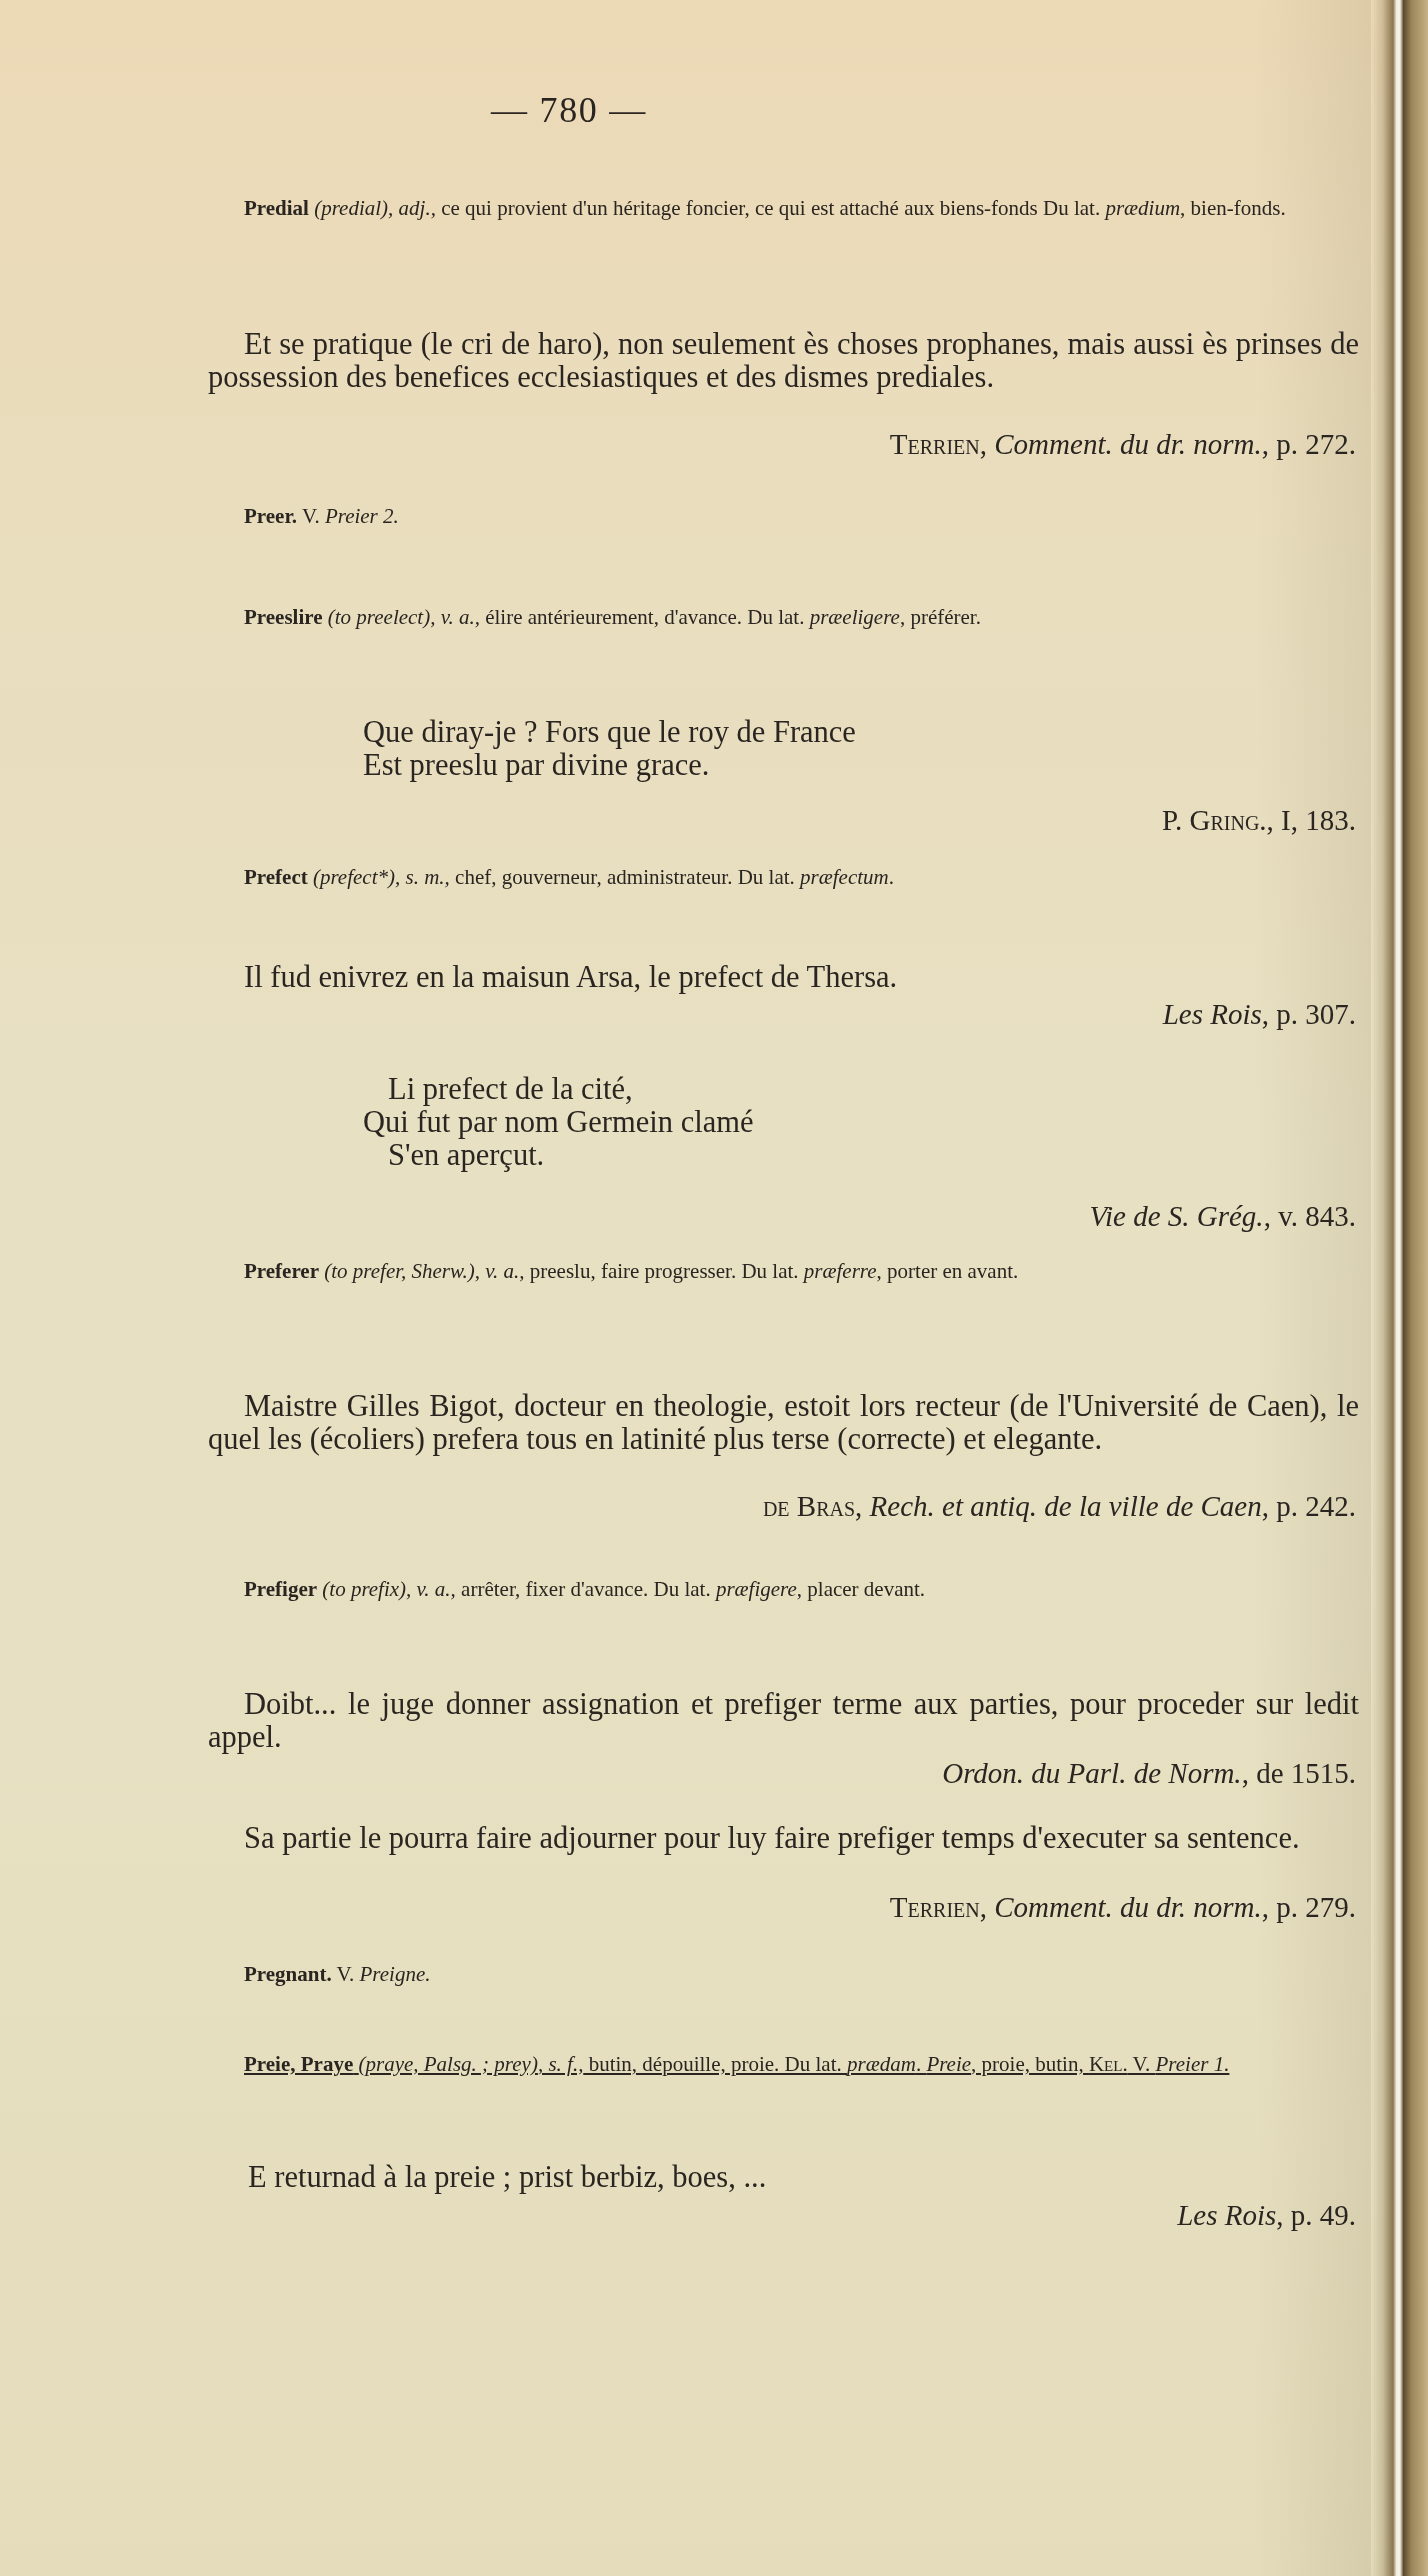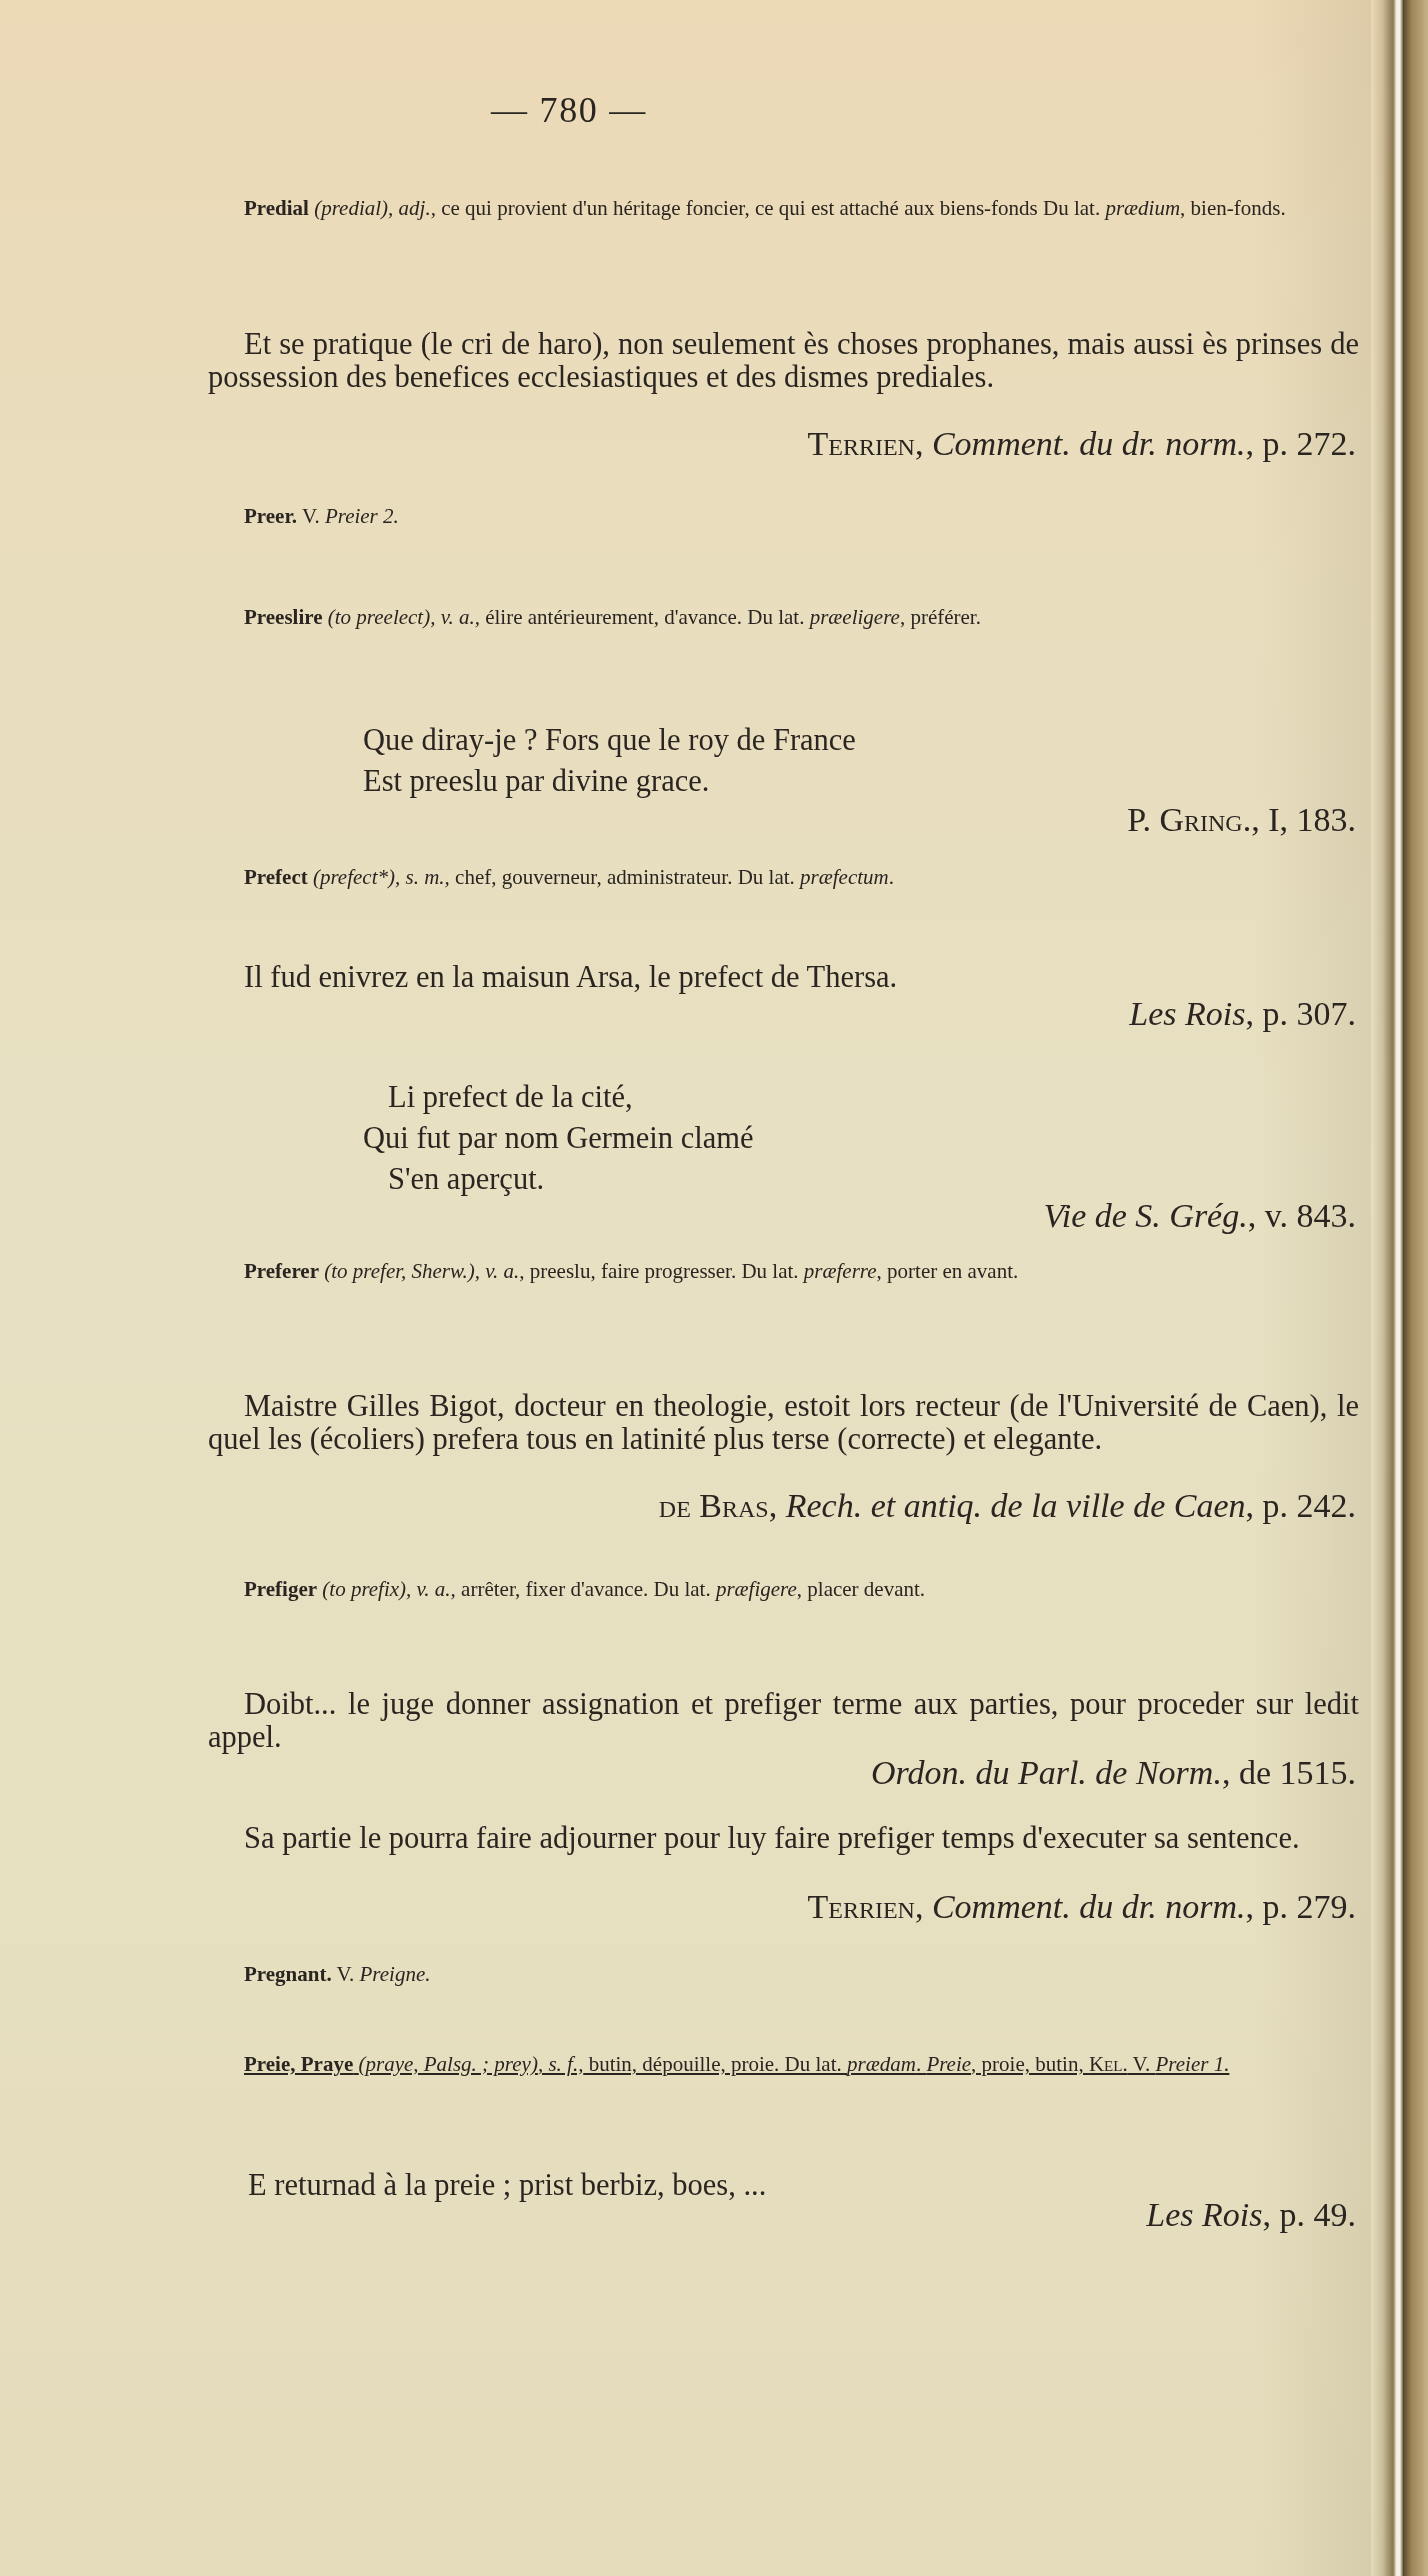--- a/index.html
+++ b/index.html
@@ -19,22 +19,22 @@
   }
   .page-number {
     position:absolute; top:89px; left:0; width:1138px; text-align:center;
     font-size:36px; letter-spacing:1.7px;
   }
   .blk { position:absolute; left:208px; width:1151px; font-size:21px; line-height:34px; text-align:justify; }
   .entry .line1 { text-indent:36px; }
   .quote { font-size:30.5px; line-height:33px; }
   .quote.para { text-indent:36px; }
   .verse { position:absolute; left:363px; font-size:30.5px; line-height:33px; }
-  .verse div { white-space:nowrap;margin-top:8px; }
-  .cite { position:absolute; right:73px; font-size:34px; line-height:30px; text-align:right; white-space:nowrap; }
+  .verse div { white-space:nowrap; }
+  .cite { position:absolute; right:73px; font-size:29px; line-height:30px; text-align:right; white-space:nowrap; }
   .hw { font-weight:bold; }
   .it { font-style:italic; }
   .sc { font-variant:small-caps; }
 </style>
 </head>
 <body>
 
 <div class="shade"></div>
 <div class="spine"></div>
 

